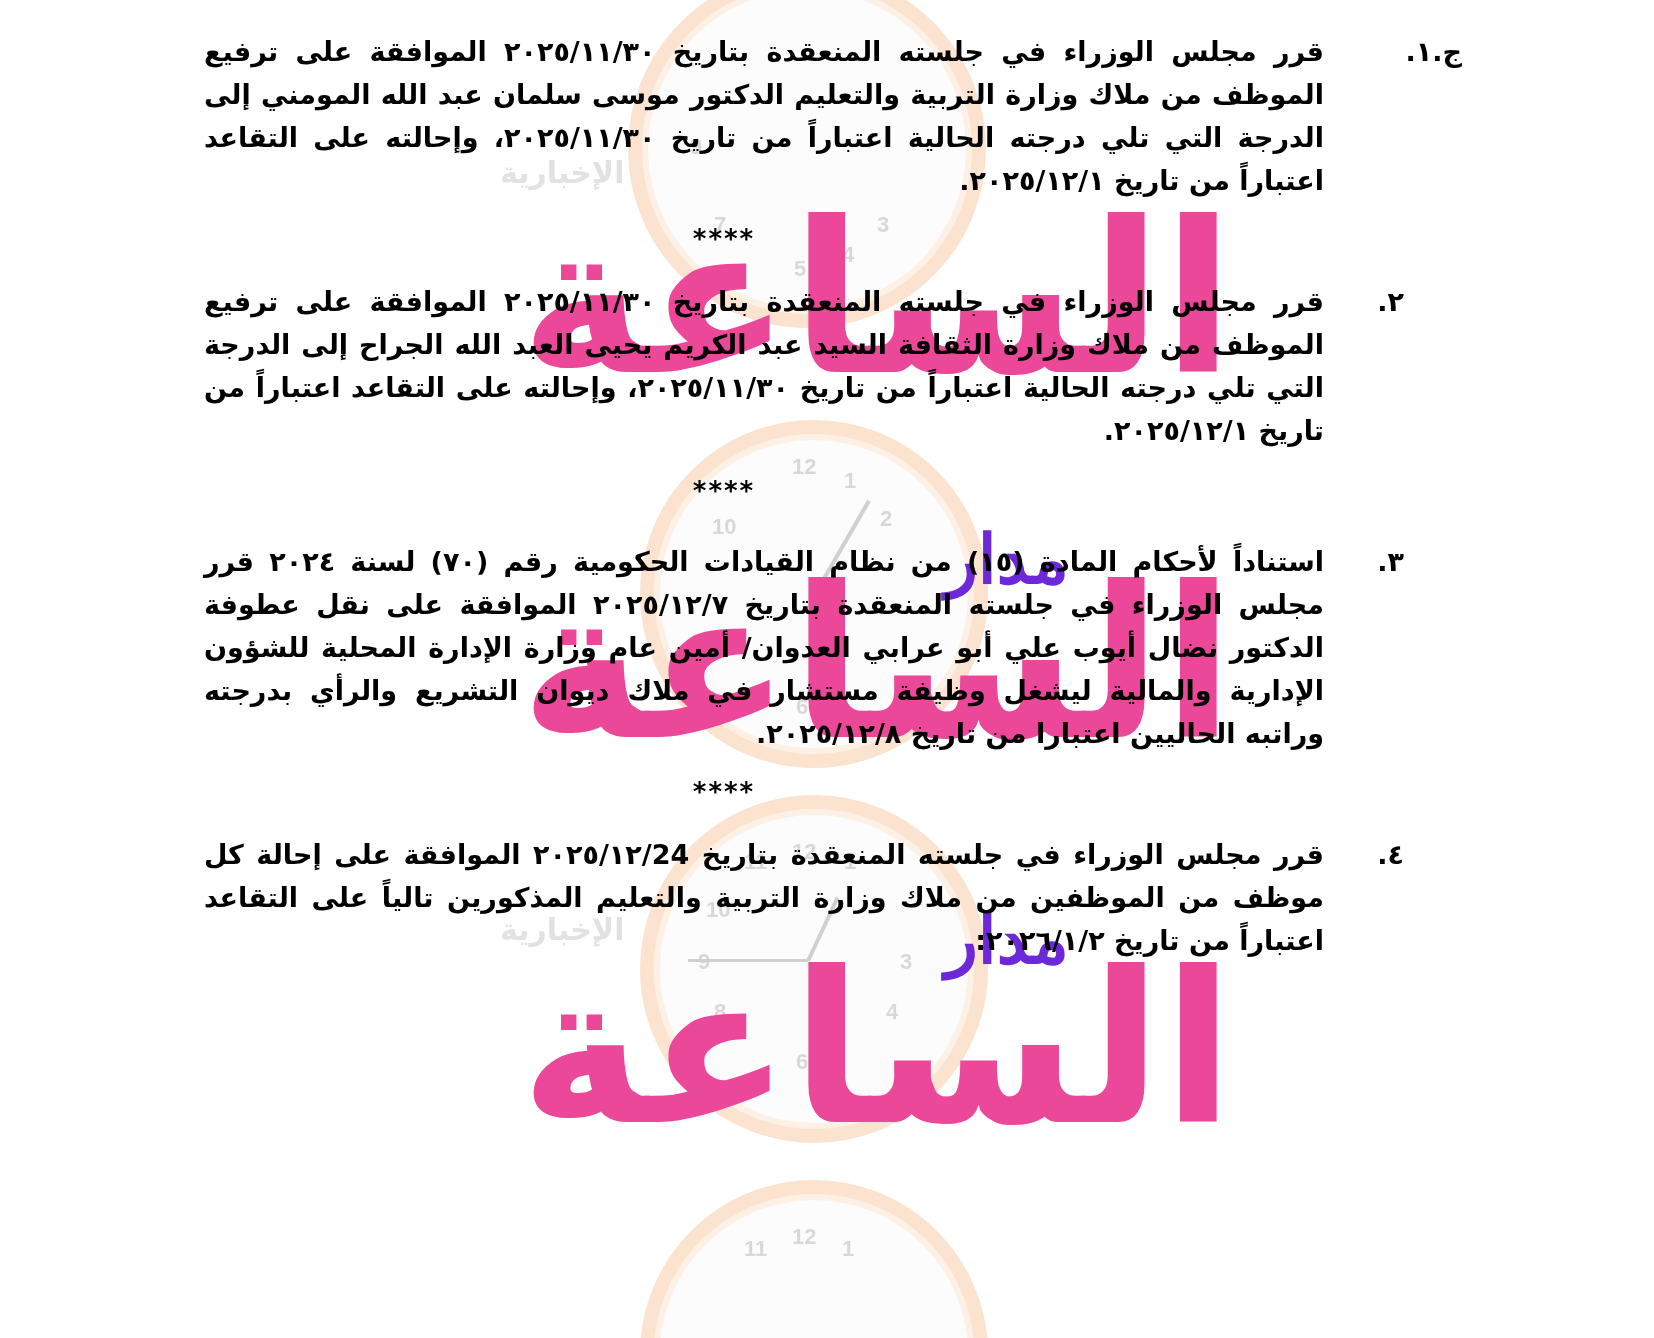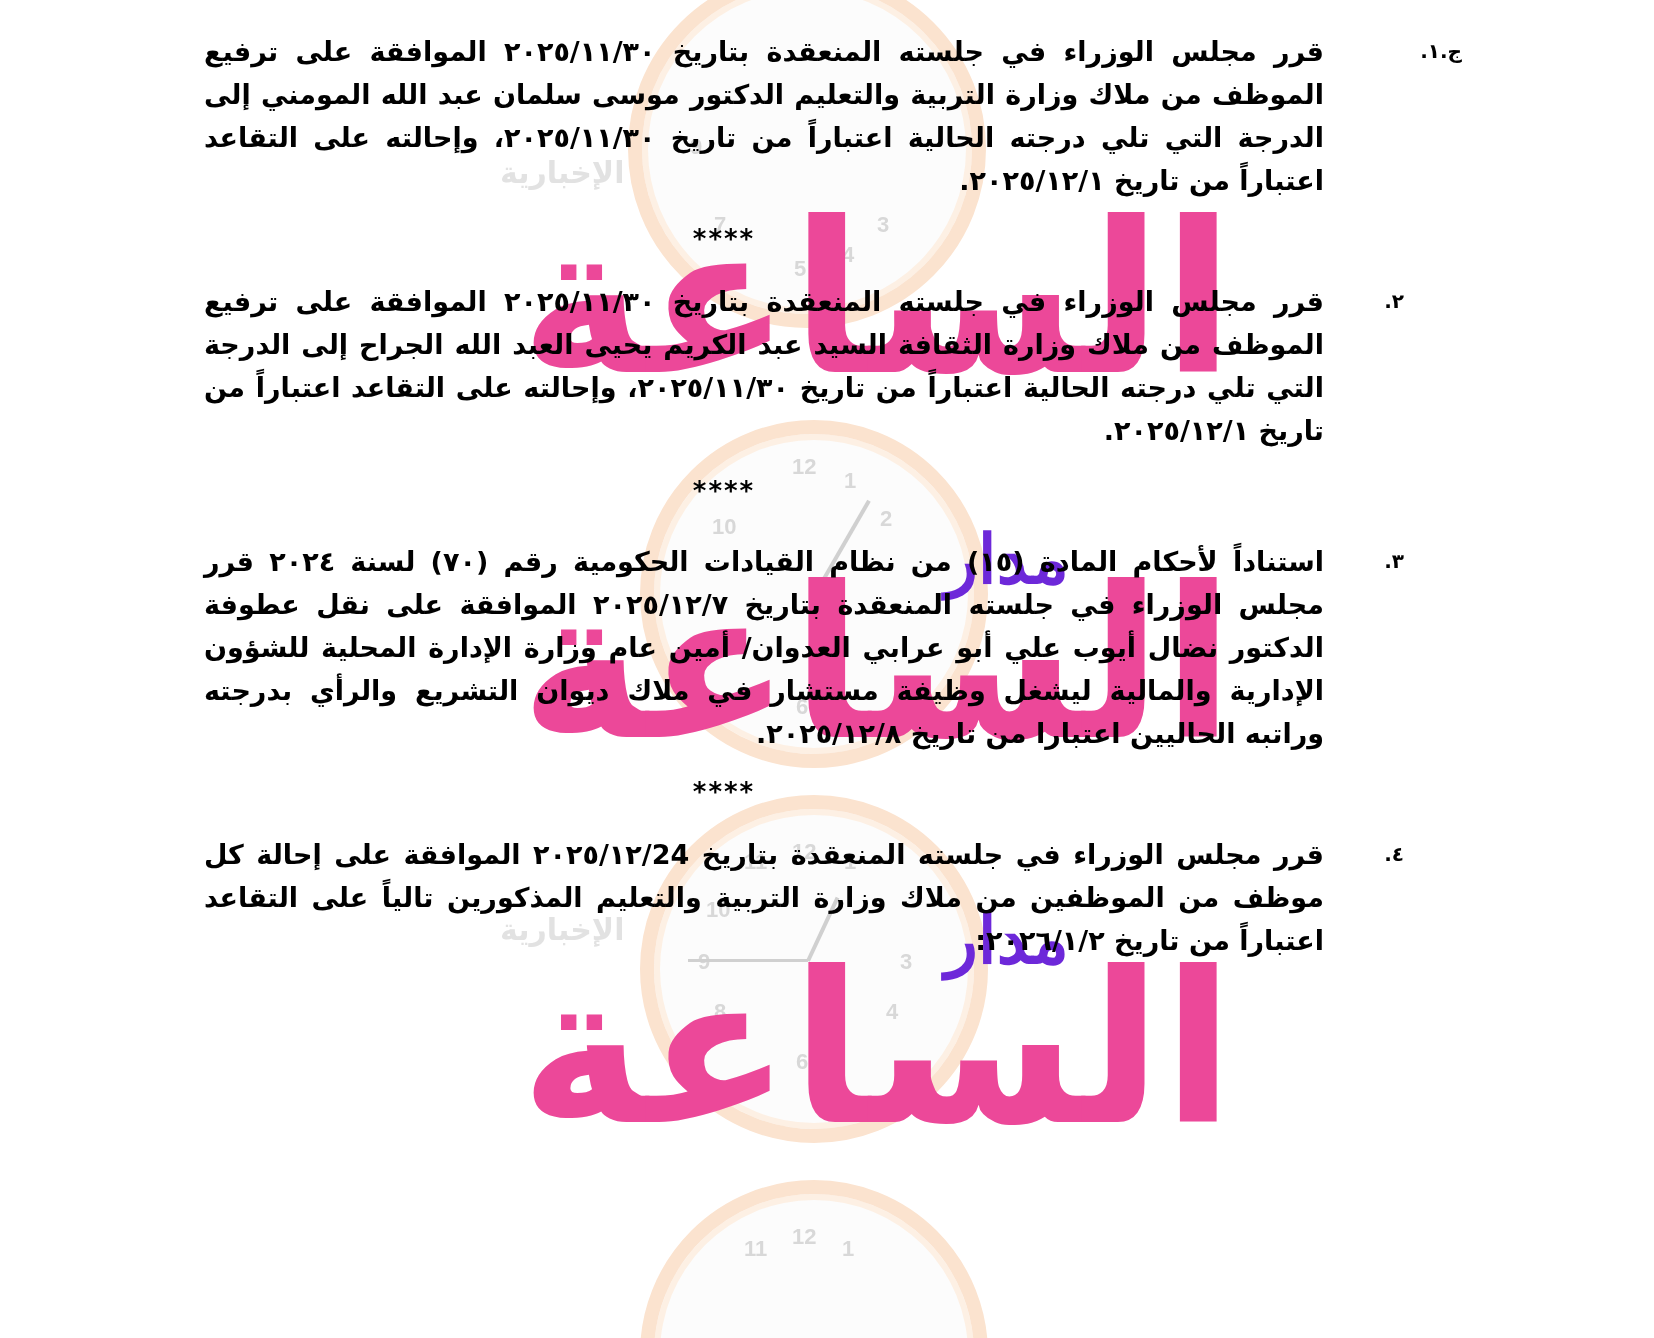--- a/index.html
+++ b/index.html
@@ -74,21 +74,21 @@
     }
     .item {
       position: relative;
       padding-right: 0;
     }
     .item-marker {
       position: absolute;
       right: -20px;
       top: 0;
       font-weight: bold;
-      font-size: 20px;
+      font-size: 27px;
       line-height: 43px;
       white-space: nowrap;
     }
     .item-marker.with-letter {
       right: -78px;
     }
     .item-body {
       margin-right: 60px;
       font-weight: bold;
       font-size: 27px;

